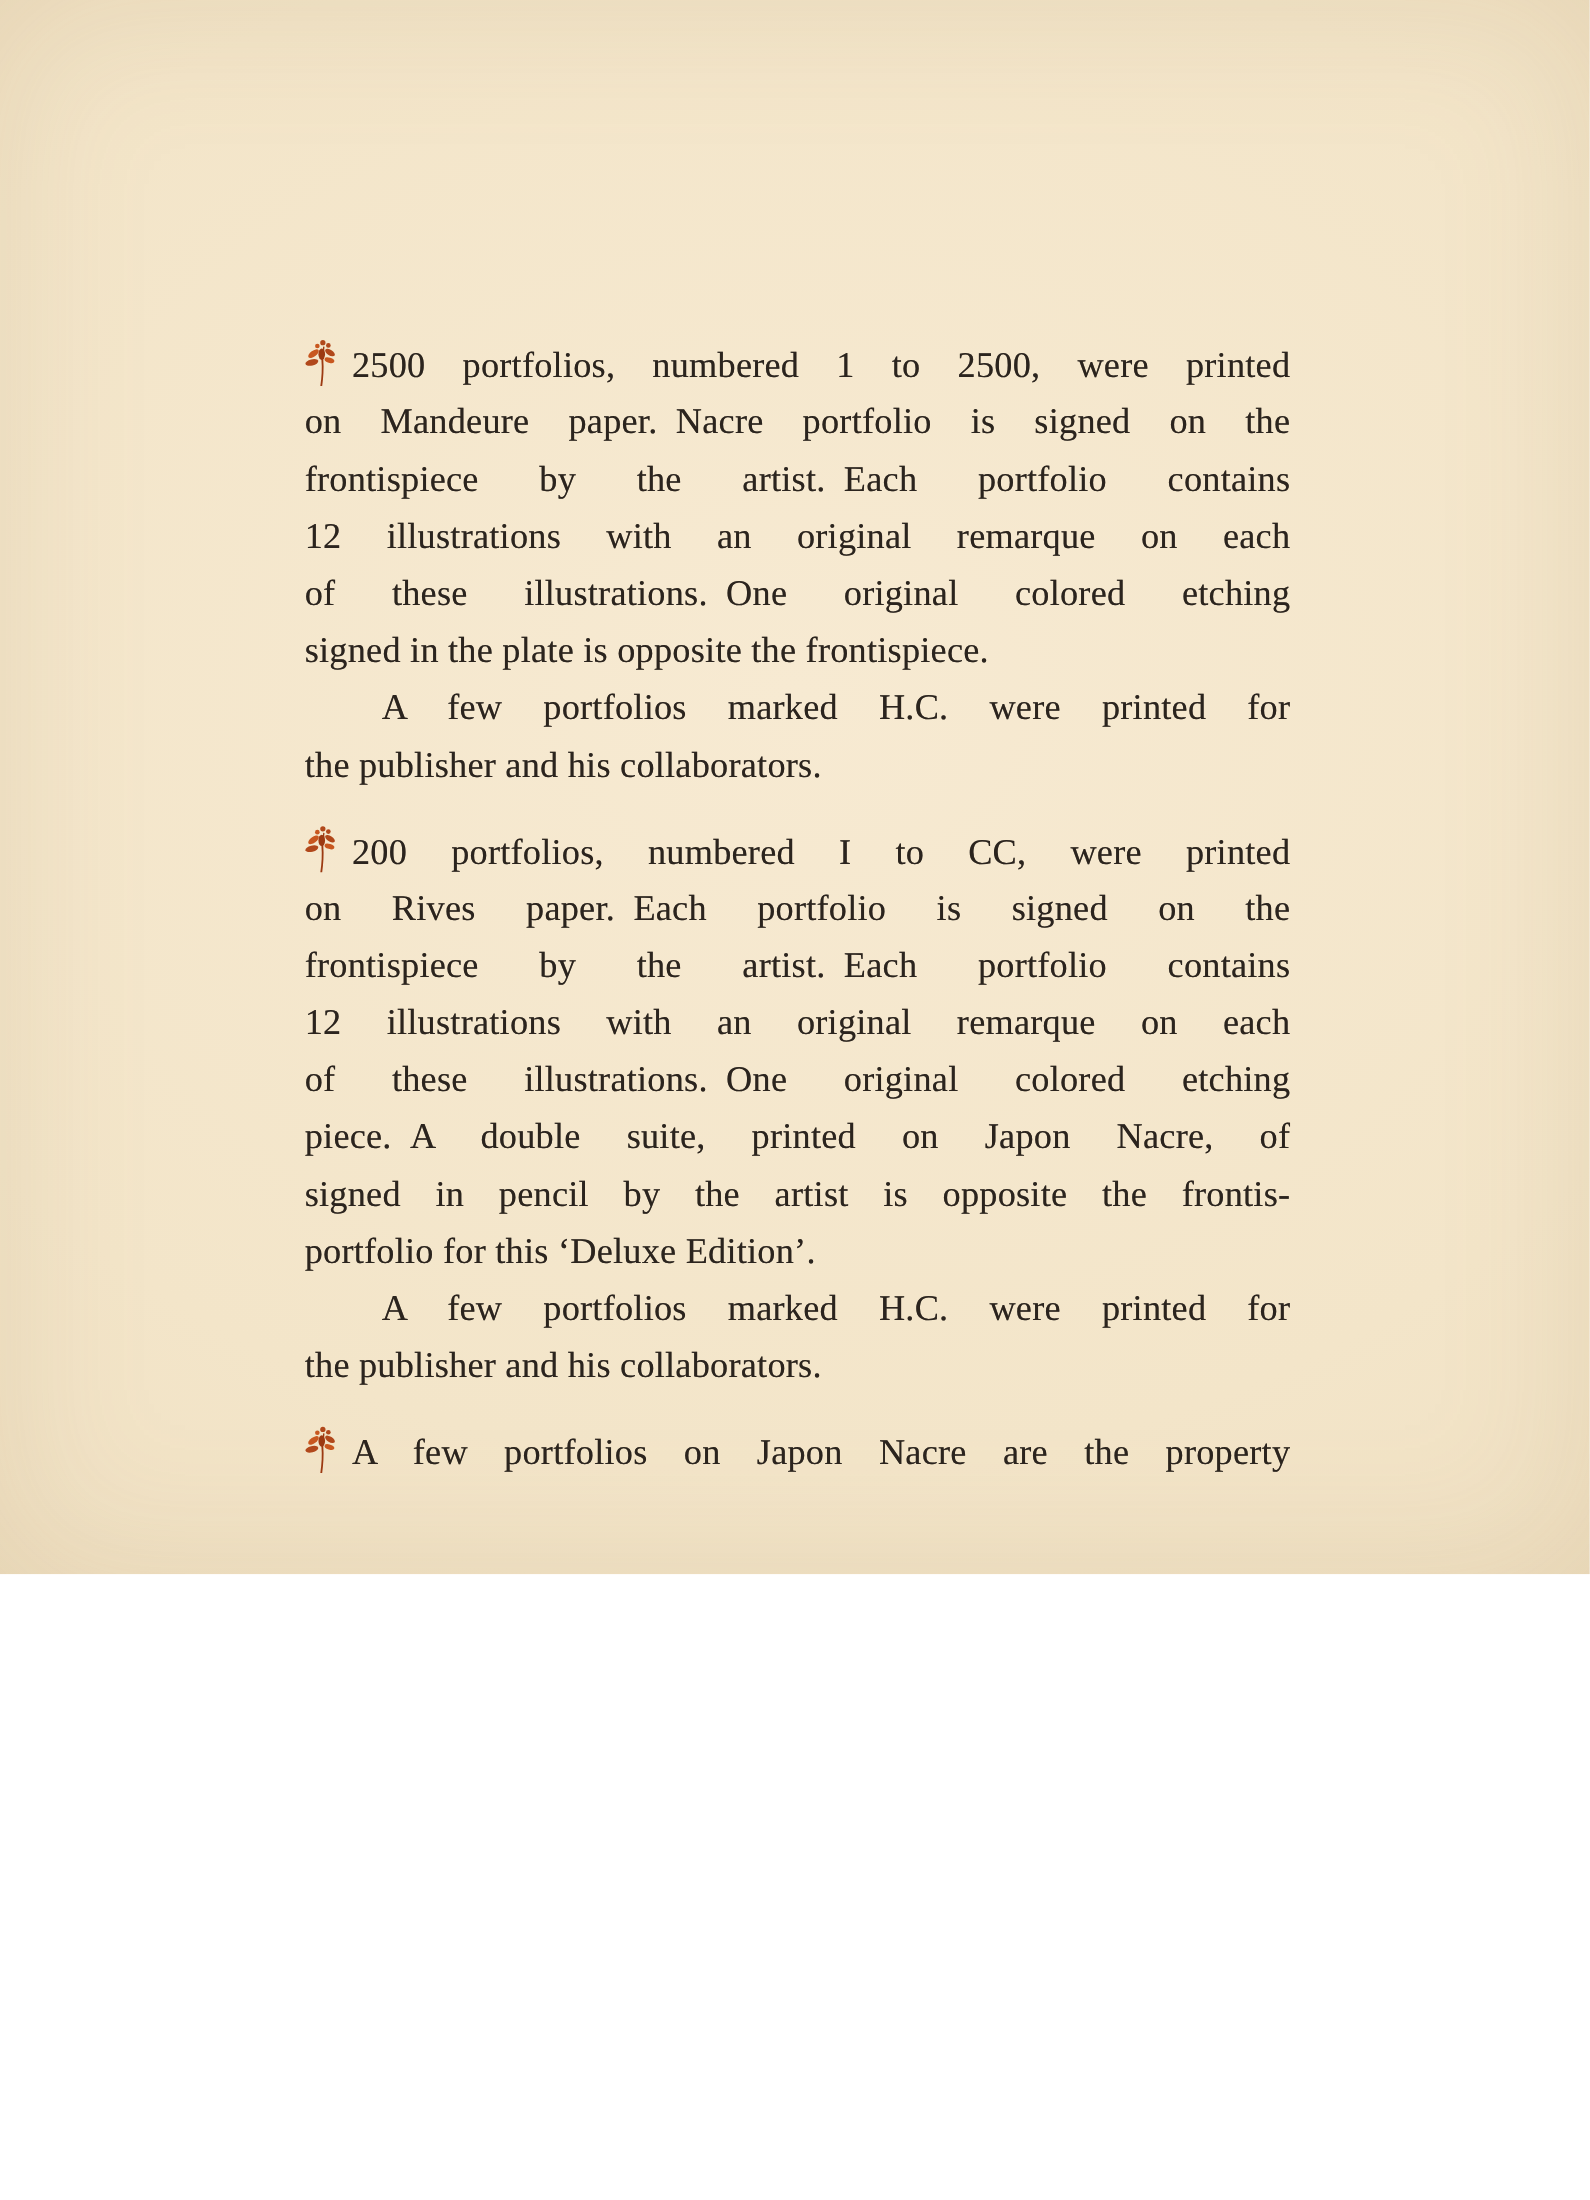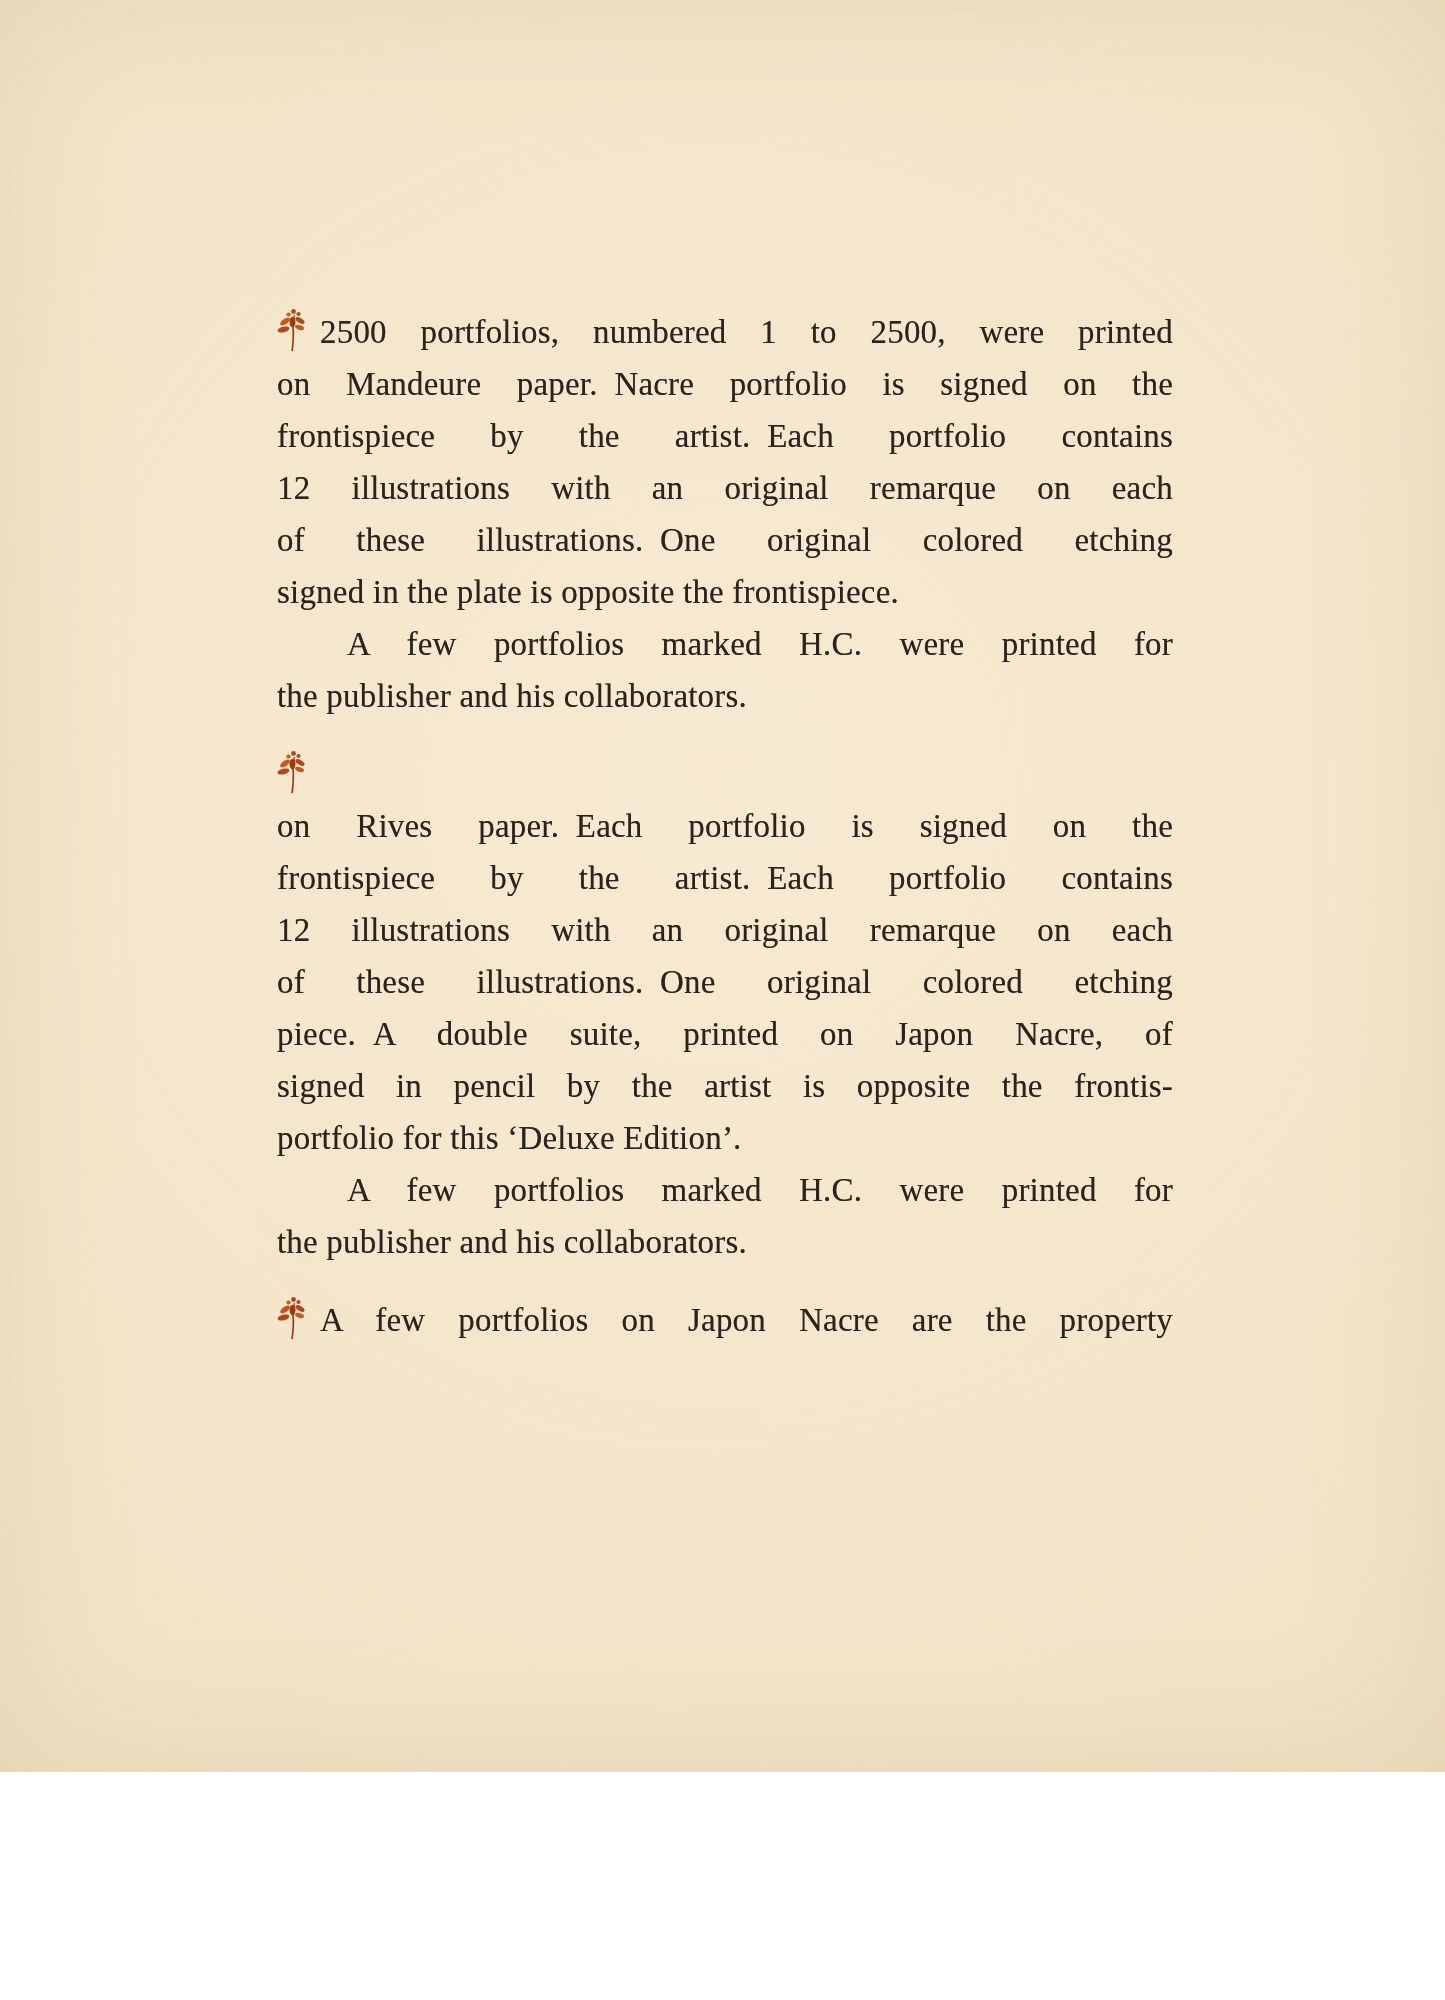--- a/index.html
+++ b/index.html
@@ -2,21 +2,21 @@
 <html><head>
 <meta charset="utf-8">
 <style>
   html,body{margin:0;padding:0;}
   body{
     width:1445px;height:2000px;
     font-family:"Liberation Serif", serif;
     overflow:hidden;
   }
   .page{
-    position:absolute;left:0;top:0;width:1445px;height:1772px;
+    position:absolute;left:0;top:0;width:1445px;height:1431px;
     background:
       radial-gradient(120% 95% at 50% 44%, #f7ead2 0%, #f3e5c9 52%, #efdfc1 85%, #ecdaba 100%);
     box-shadow: inset 0 0 140px rgba(168,136,86,0.16);
   }
   .text-block{
     position:absolute;
     left:277px; top:306px; width:896px;
     color:#2b241e;
     font-size:33px;
     line-height:52px;
@@ -77,21 +77,21 @@
             <path d="M14.2 45 C15.4 37 15.9 29 15.2 21 L16.8 9 L18 9.2 L16.9 21 C17.6 29 16.9 38 15.9 45 Z" fill="#9c3a12"></path>
             <circle cx="16.5" cy="5.5" r="2.4"></circle>
             <circle cx="11.5" cy="8.5" r="2.1" fill="#c8571f"></circle>
             <circle cx="21.5" cy="8" r="2.1"></circle>
             <ellipse cx="8" cy="15.5" rx="5.6" ry="2.7" transform="rotate(-36 8 15.5)" fill="#c8571f"></ellipse>
             <ellipse cx="23" cy="14.5" rx="5" ry="2.5" transform="rotate(32 23 14.5)"></ellipse>
             <ellipse cx="6.5" cy="23.5" rx="6" ry="2.8" transform="rotate(-14 6.5 23.5)"></ellipse>
             <ellipse cx="22.5" cy="21.5" rx="4.6" ry="2.3" transform="rotate(18 22.5 21.5)" fill="#c8571f"></ellipse>
             <ellipse cx="15.5" cy="16" rx="3" ry="5.2" fill="#9c3a12"></ellipse>
           </g>
-        </svg>
+        </svg><span>200 portfolios, numbered I to CC, were printed</span>
       </div>
       <div class="line">on Rives paper. Each portfolio is signed on the</div>
       <div class="line">frontispiece by the artist. Each portfolio contains</div>
       <div class="line">12 illustrations with an original remarque on each</div>
       <div class="line">of these illustrations. One original colored etching</div>
       <div class="line">piece. A double suite, printed on Japon Nacre, of</div>
       <div class="line">signed in pencil by the artist is opposite the frontis-</div>
       <div class="line short">portfolio for this ‘Deluxe Edition’.</div>
       <div class="line indent">A few portfolios marked H.C. were printed for</div>
       <div class="line short">the publisher and his collaborators.</div>

